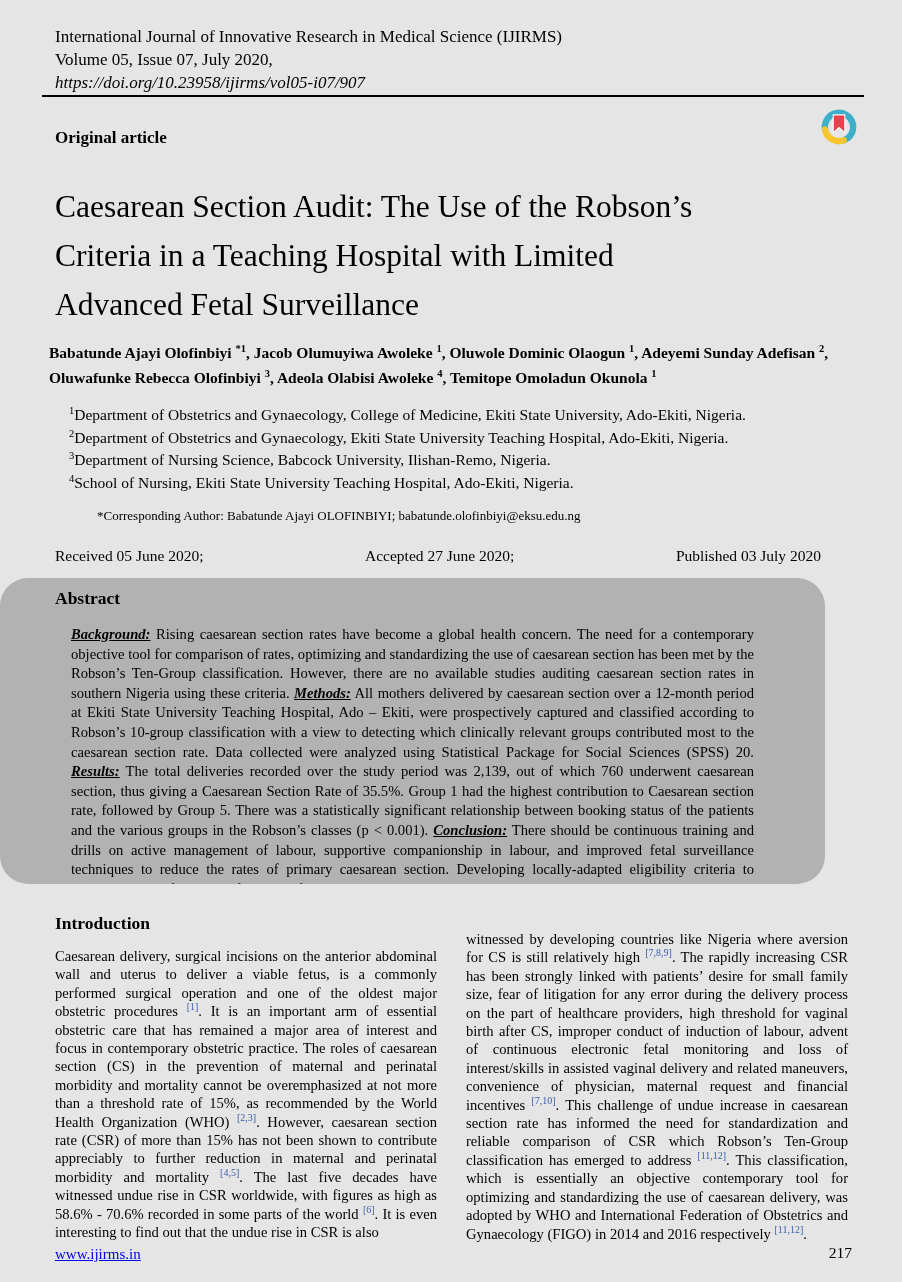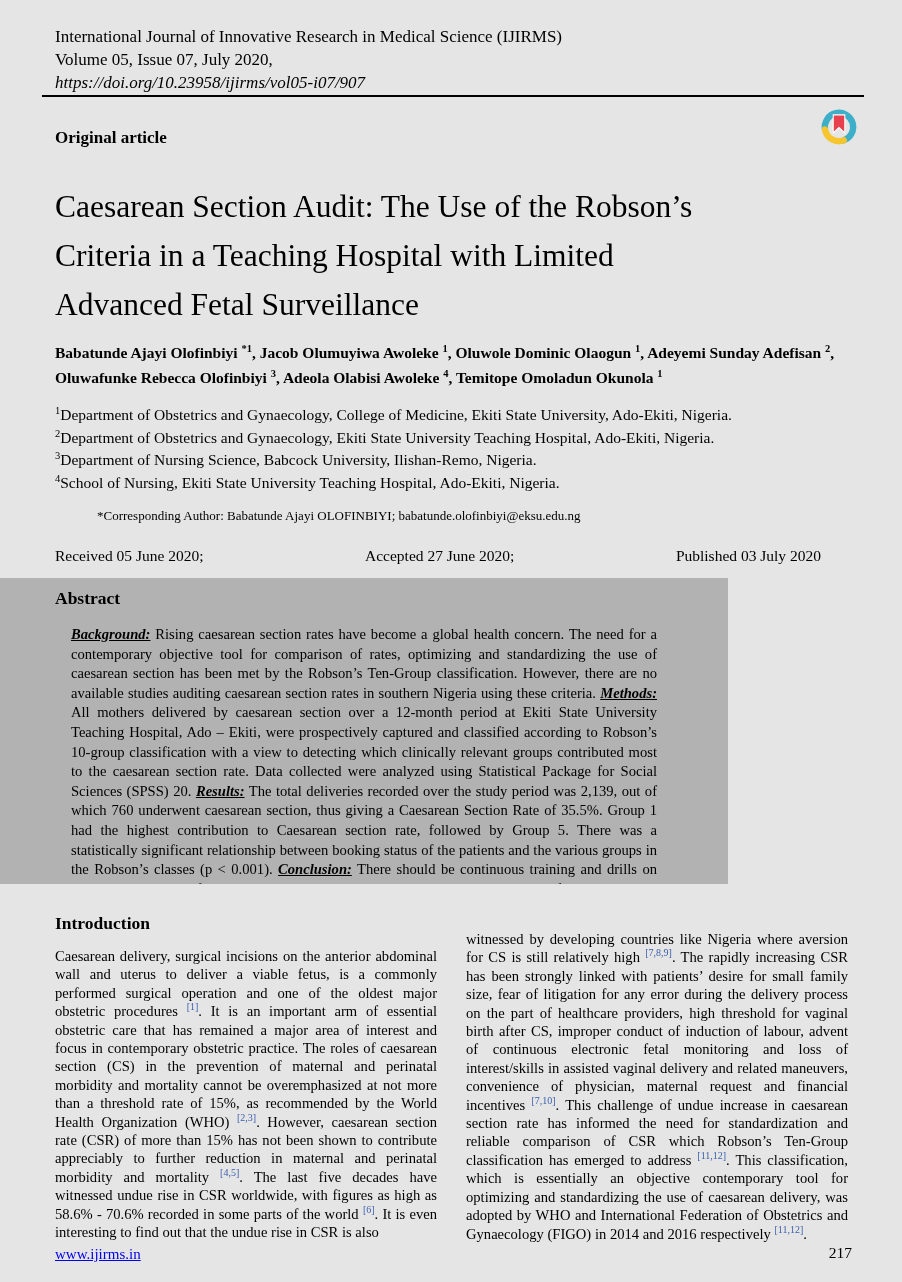--- a/index.html
+++ b/index.html
@@ -7,28 +7,28 @@
         font-family:"Liberation Serif","DejaVu Serif",serif;color:#000;}
   
   .header{position:absolute;left:55px;top:25px;width:800px;font-size:17px;line-height:23px;}
   .doi{font-style:italic;}
   .rule{position:absolute;left:42px;top:95px;width:822px;border-top:2px solid #000;height:0;}
   .article-type{position:absolute;left:55px;top:128px;font-size:17px;font-weight:bold;}
   .logo{position:absolute;left:819px;top:107px;width:40px;height:40px;}
   
   .title{position:absolute;left:55px;top:182px;width:812px;font-size:31.5px;line-height:49px;
          font-weight:normal;margin:0;}
-  .authors{position:absolute;left:55px;top:340px;width:800px;font-size:15.5px;font-weight:bold;line-height:25px;}
+  .authors{position:absolute;left:49px;top:340px;width:800px;font-size:15.5px;font-weight:bold;line-height:25px;}
   sup{font-size:10.5px;line-height:0;}
-  .affils{position:absolute;left:55px;top:404px;width:800px;font-size:15.5px;line-height:22.5px;}
+  .affils{position:absolute;left:69px;top:404px;width:800px;font-size:15.5px;line-height:22.5px;}
   .corresponding{position:absolute;left:61px;top:508px;width:800px;font-size:13px;margin-left:36px;}
   .dates{position:absolute;left:55px;top:547px;width:766px;display:flex;justify-content:space-between;font-size:15.5px;}
   
-  .abstract{position:absolute;left:0;top:578px;width:728px;height:306px;background:#b2b2b2;
-            box-sizing:border-box;padding:10px 55px 0 55px;overflow:hidden;}
+  .abstract{position:absolute;left:0;top:578px;width:825px;height:306px;background:#b2b2b2;
+            box-sizing:border-box;padding:10px 55px 0 55px;overflow:hidden;border-radius:28px;}
   .abstract h2{font-size:17.5px;margin:0 0 3px 0;}
   .abstract-text{margin:16px;font-size:14.6px;line-height:19.6px;text-align:justify;}
   .seg-label{font-weight:bold;font-style:italic;text-decoration:underline;}
   
   .columns{position:absolute;left:55px;top:905px;width:793px;display:flex;gap:29px;}
   .col{width:382px;}
   .col h2{font-size:17.5px;margin:8px 0 13px 0;}
   .col p{margin:0;font-size:14.6px;line-height:18.4px;text-align:justify;}
   .col-right{padding-top:25px;}
   .ref{color:#3a5dae;font-size:10px;cursor:pointer;}

